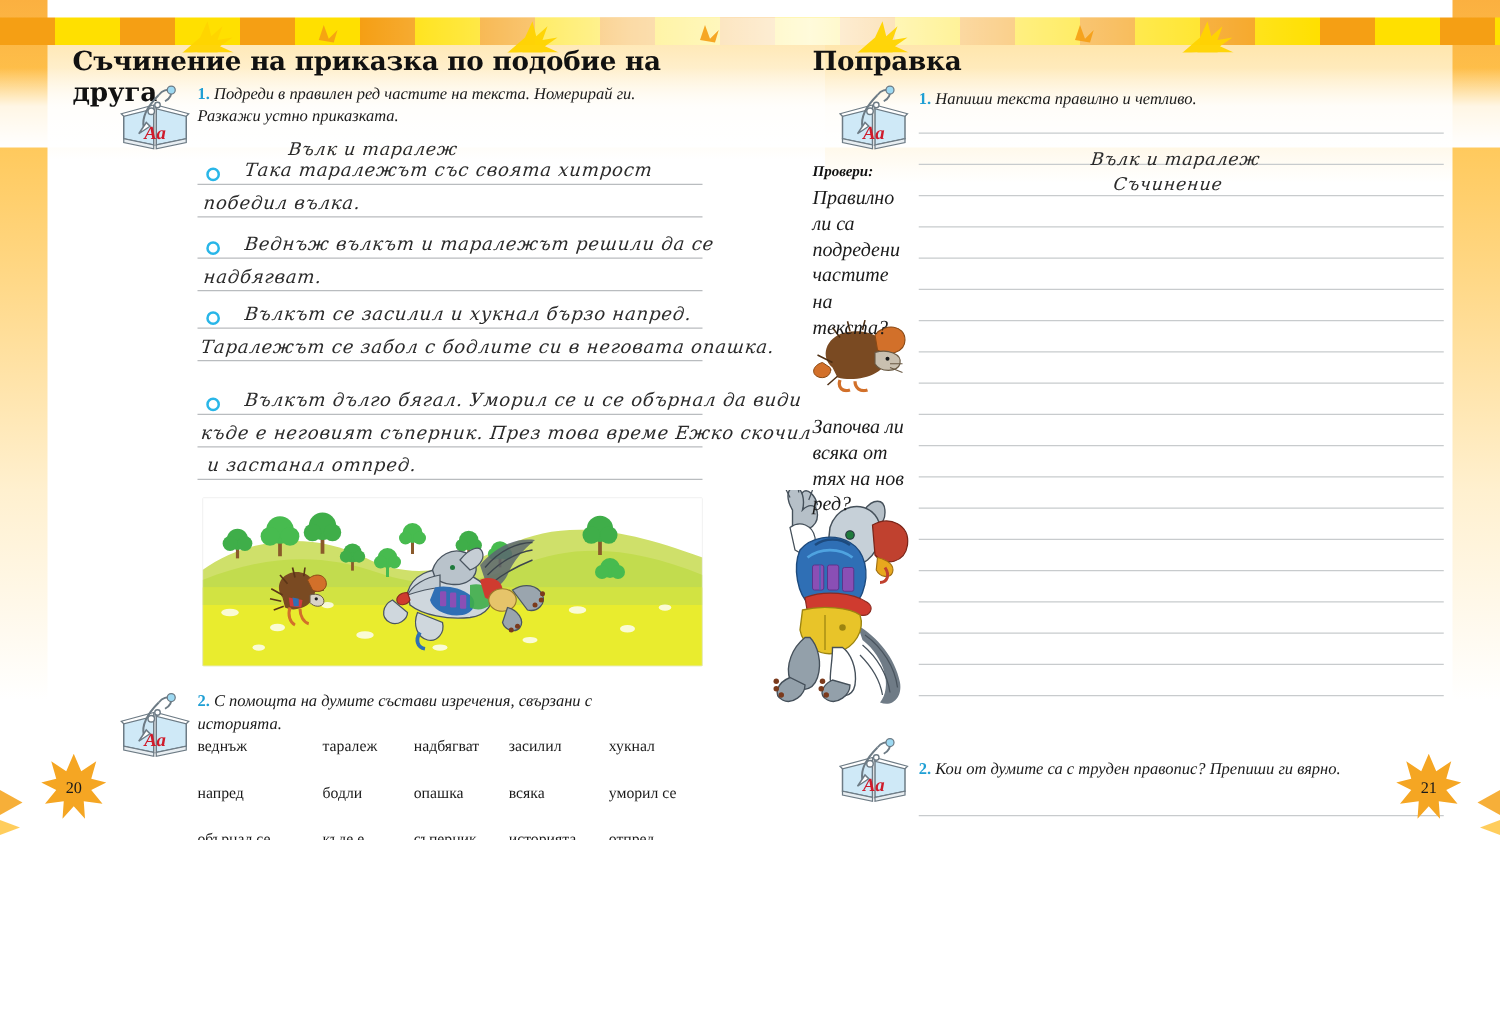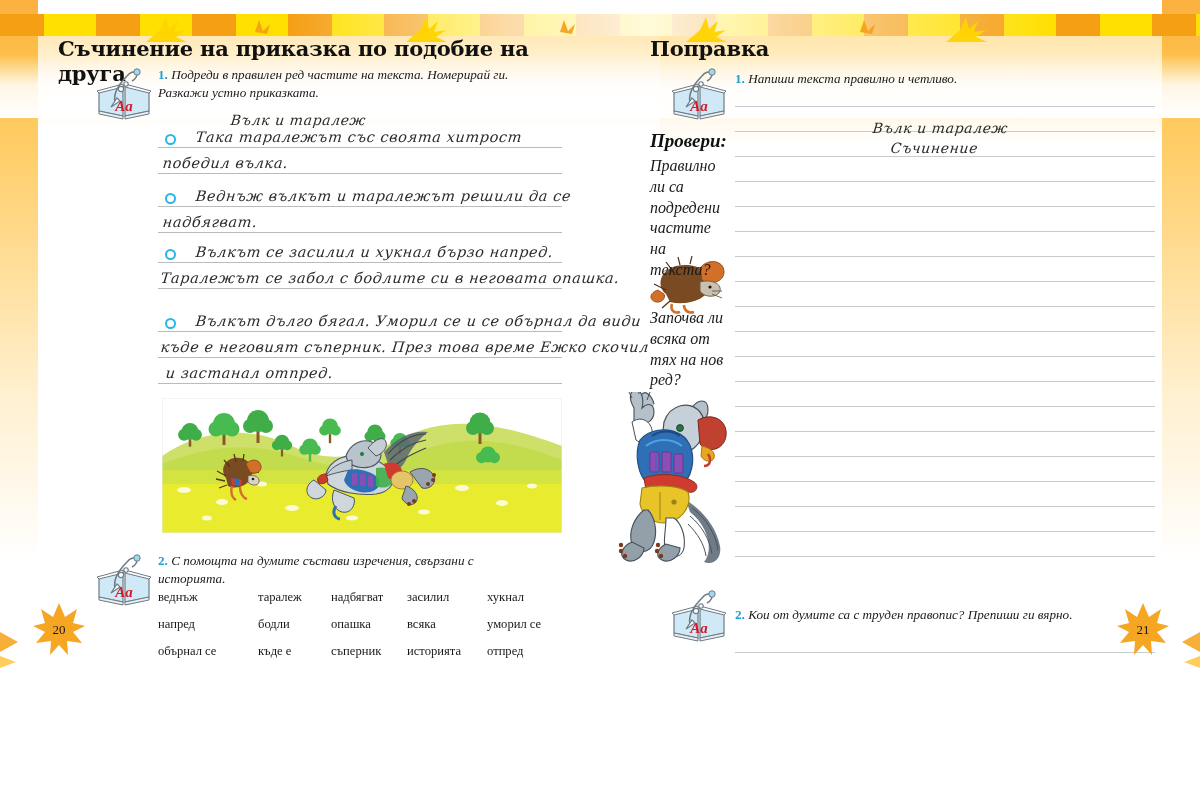--- a/index.html
+++ b/index.html
@@ -111,31 +111,31 @@
   }
 
   
   .words {
     display: grid;
     grid-template-columns: 100px 73px 76px 80px 90px;
     font-family: "Liberation Serif", serif;
     font-style: normal;
     font-size: 12.6px;
     color: #1a1a1a;
-    row-gap: 9px;
+    row-gap: 19px;
     line-height: 1.42;
   }
 
   
   .checkcol {
     position: absolute; left: 650px; top: 130px; width: 76px; z-index: 12;
   }
   .checkcol .hd {
     font-family: "Liberation Serif", serif;
-    font-weight: 700; font-style: italic; font-size: 19px; color: #111;
+    font-weight: 700; font-style: italic; font-size: 12px; color: #111;
     margin-bottom: 4px;
   }
   .checkcol .q {
     font-family: "Liberation Serif", serif;
     font-style: italic; font-size: 16px; color: #1a1a1a; line-height: 1.30;
   }
 
   
   .pagestar { position: absolute; width: 54px; height: 54px; z-index: 20; text-align: center; }
   .pagestar .pn {
@@ -522,21 +522,21 @@
       <path d="M48 22 C58 19, 70 23, 68 31 C66 38, 52 38, 48 31 Z" fill="#c9c0b0" stroke="#6a5a45" stroke-width="0.9"></path>
       <circle cx="58" cy="27" r="1.6" fill="#1a1a1a"></circle>
       <path d="M60 34 L70 38" stroke="#6a5a45" stroke-width="0.9"></path>
       <path d="M60 31 L70 31" stroke="#6a5a45" stroke-width="0.9"></path>
       <path d="M6 30 C-2 32, -4 40, 4 42 C10 43, 14 38, 12 34 Z" fill="#d2702a" stroke="#8a4a16" stroke-width="0.8"></path>
       <path d="M20 44 C18 50, 22 54, 28 52" stroke="#d2702a" stroke-width="2.6" fill="none"></path>
       <path d="M32 45 C32 50, 36 54, 42 52" stroke="#d2702a" stroke-width="2.6" fill="none"></path>
     </g>
   </svg>
 
-  <div class="checkcol" style="top:308px;">
+  <div class="checkcol" style="top:332px;">
     <div class="q">
       <div>Започва ли</div>
       <div>всяка от</div>
       <div>тях на нов</div>
       <div>ред?</div>
     </div>
   </div>
 
   <svg class="illus" style="left:604px;top:392px;" width="126" height="198" viewBox="0 0 126 198">
     <g>

